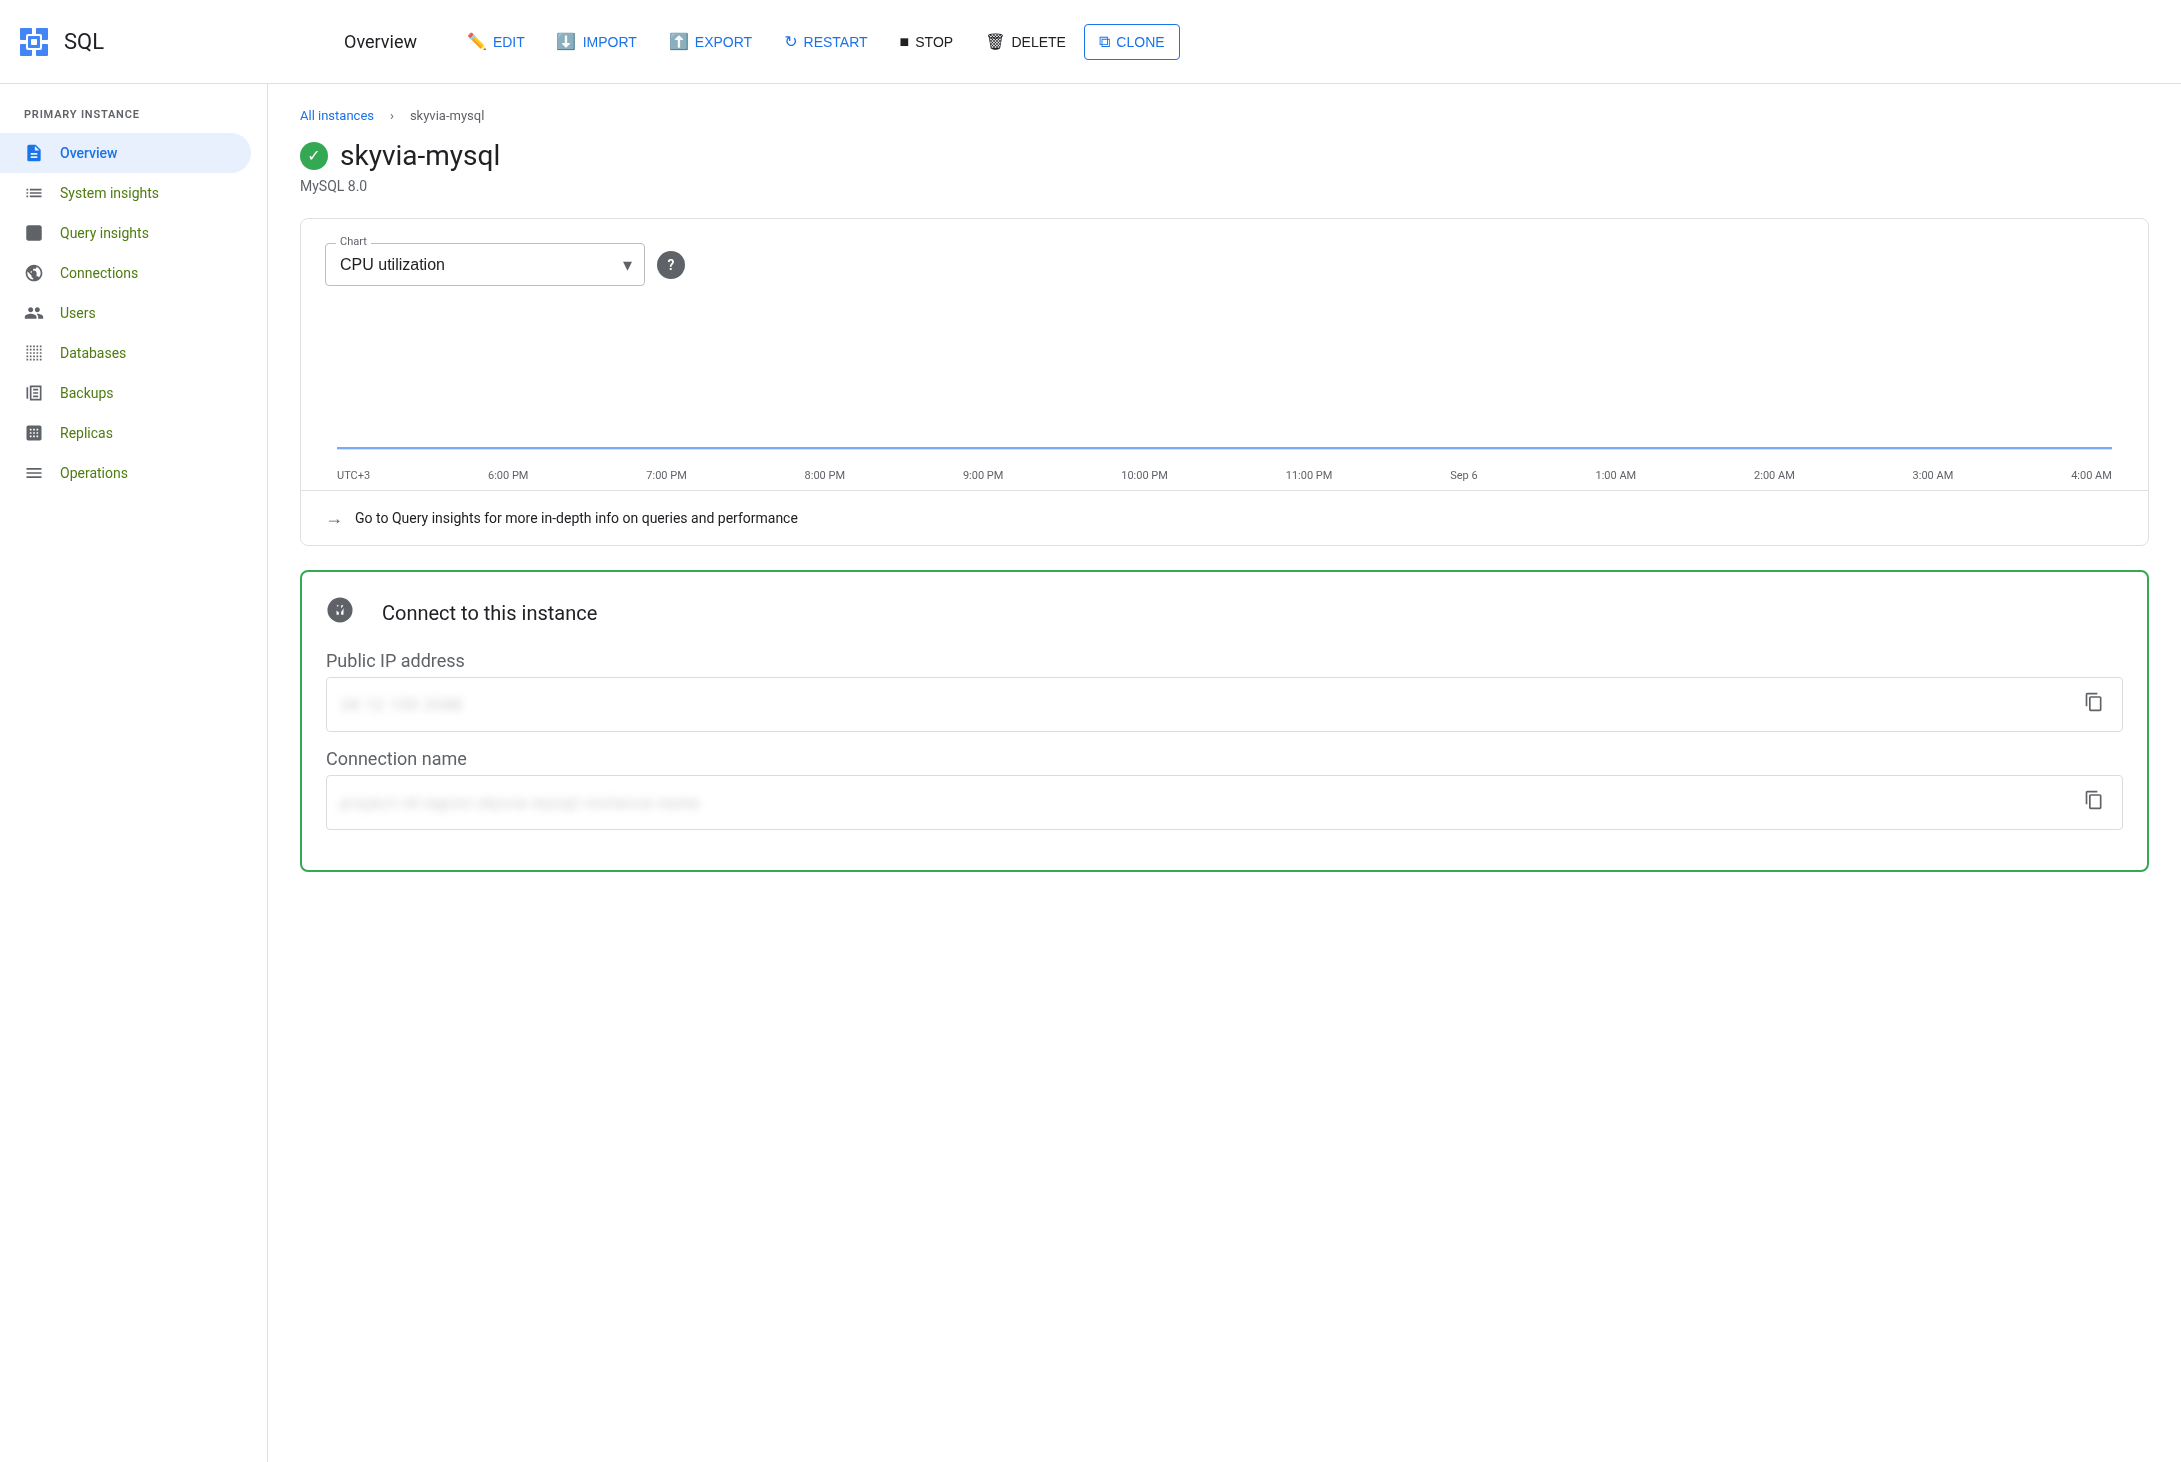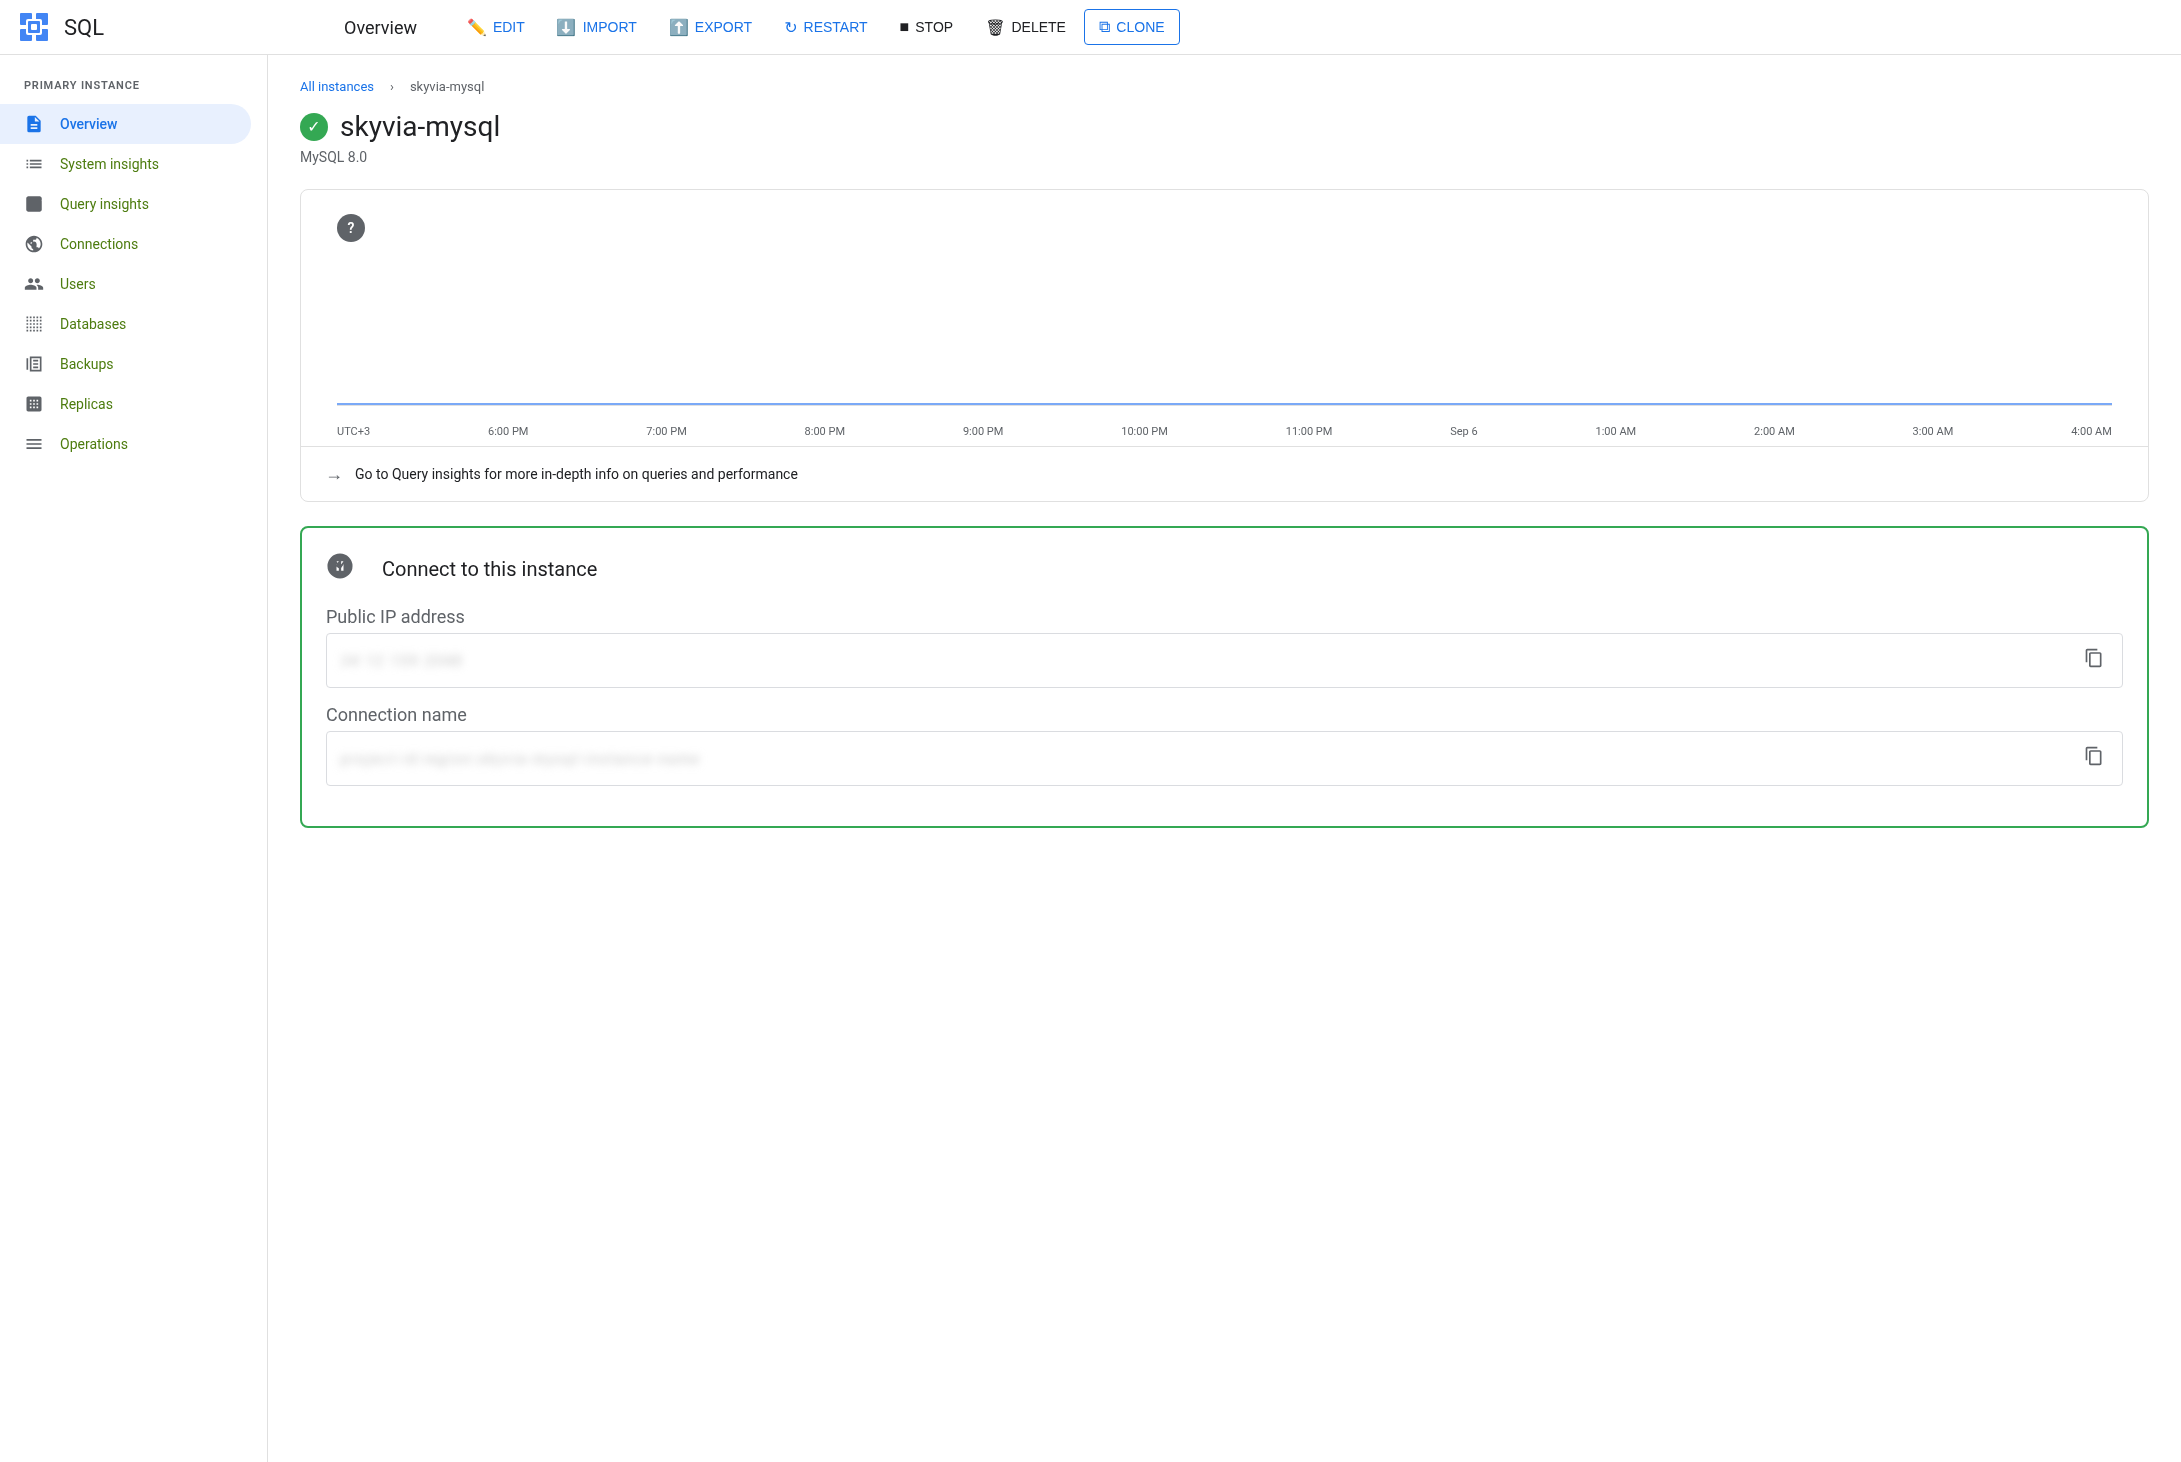--- a/index.html
+++ b/index.html
@@ -1,20 +1,20 @@
 <!DOCTYPE html>
 <html><head>
   <meta charset="utf-8">
   <style>
     * { box-sizing: border-box; margin: 0; padding: 0; }
     body { font-family: 'Google Sans', Roboto, Arial, sans-serif; font-size: 14px; color: #202124; background: #fff; display: flex; flex-direction: column; height: 100vh; overflow: hidden; }
 
     
     .top-bar {
-      display: flex; align-items: center; height: 55px; border-bottom: 1px solid #e0e0e0;
+      display: flex; align-items: center; height: 84px; border-bottom: 1px solid #e0e0e0;
       padding: 0 16px; flex-shrink: 0; gap: 0;
     }
     .top-bar-left {
       display: flex; align-items: center; gap: 12px; width: 320px; flex-shrink: 0;
     }
     .sql-logo {
       width: 36px; height: 36px; display: flex; align-items: center; justify-content: center;
     }
     .sql-logo-icon {
       width: 32px; height: 32px;
@@ -318,20 +318,31 @@
     <div class="instance-header">
       <div class="instance-status-icon">✓</div>
       <h1 class="instance-name">skyvia-mysql</h1>
     </div>
     <div class="instance-version">MySQL 8.0</div>
 
     <div class="card">
       <div class="chart-section">
         <div class="chart-controls">
           <div style="position:relative; display:inline-flex; align-items:center;">
+            <div class="chart-select-wrapper">
+              <span class="chart-label-fieldset">Chart</span>
+              <select class="chart-select">
+                <option>CPU utilization</option>
+                <option>Storage</option>
+                <option>Memory utilization</option>
+                <option>Connections</option>
+                <option>Queries</option>
+              </select>
+              <span class="chart-select-arrow">▾</span>
+            </div>
             <div class="chart-help">?</div>
           </div>
         </div>
 
         <div class="chart-area">
           <div class="chart-baseline"></div>
 
           <svg width="100%" height="140" style="position:absolute;bottom:40px;left:0;">
             <polyline points="0,138 100,138 200,138 400,138 600,138 800,138 1000,138 1200,138 1400,138 1600,138 1800,138 2000,138" fill="none" stroke="#4285F4" stroke-width="2" opacity="0.7"></polyline>
           </svg>

